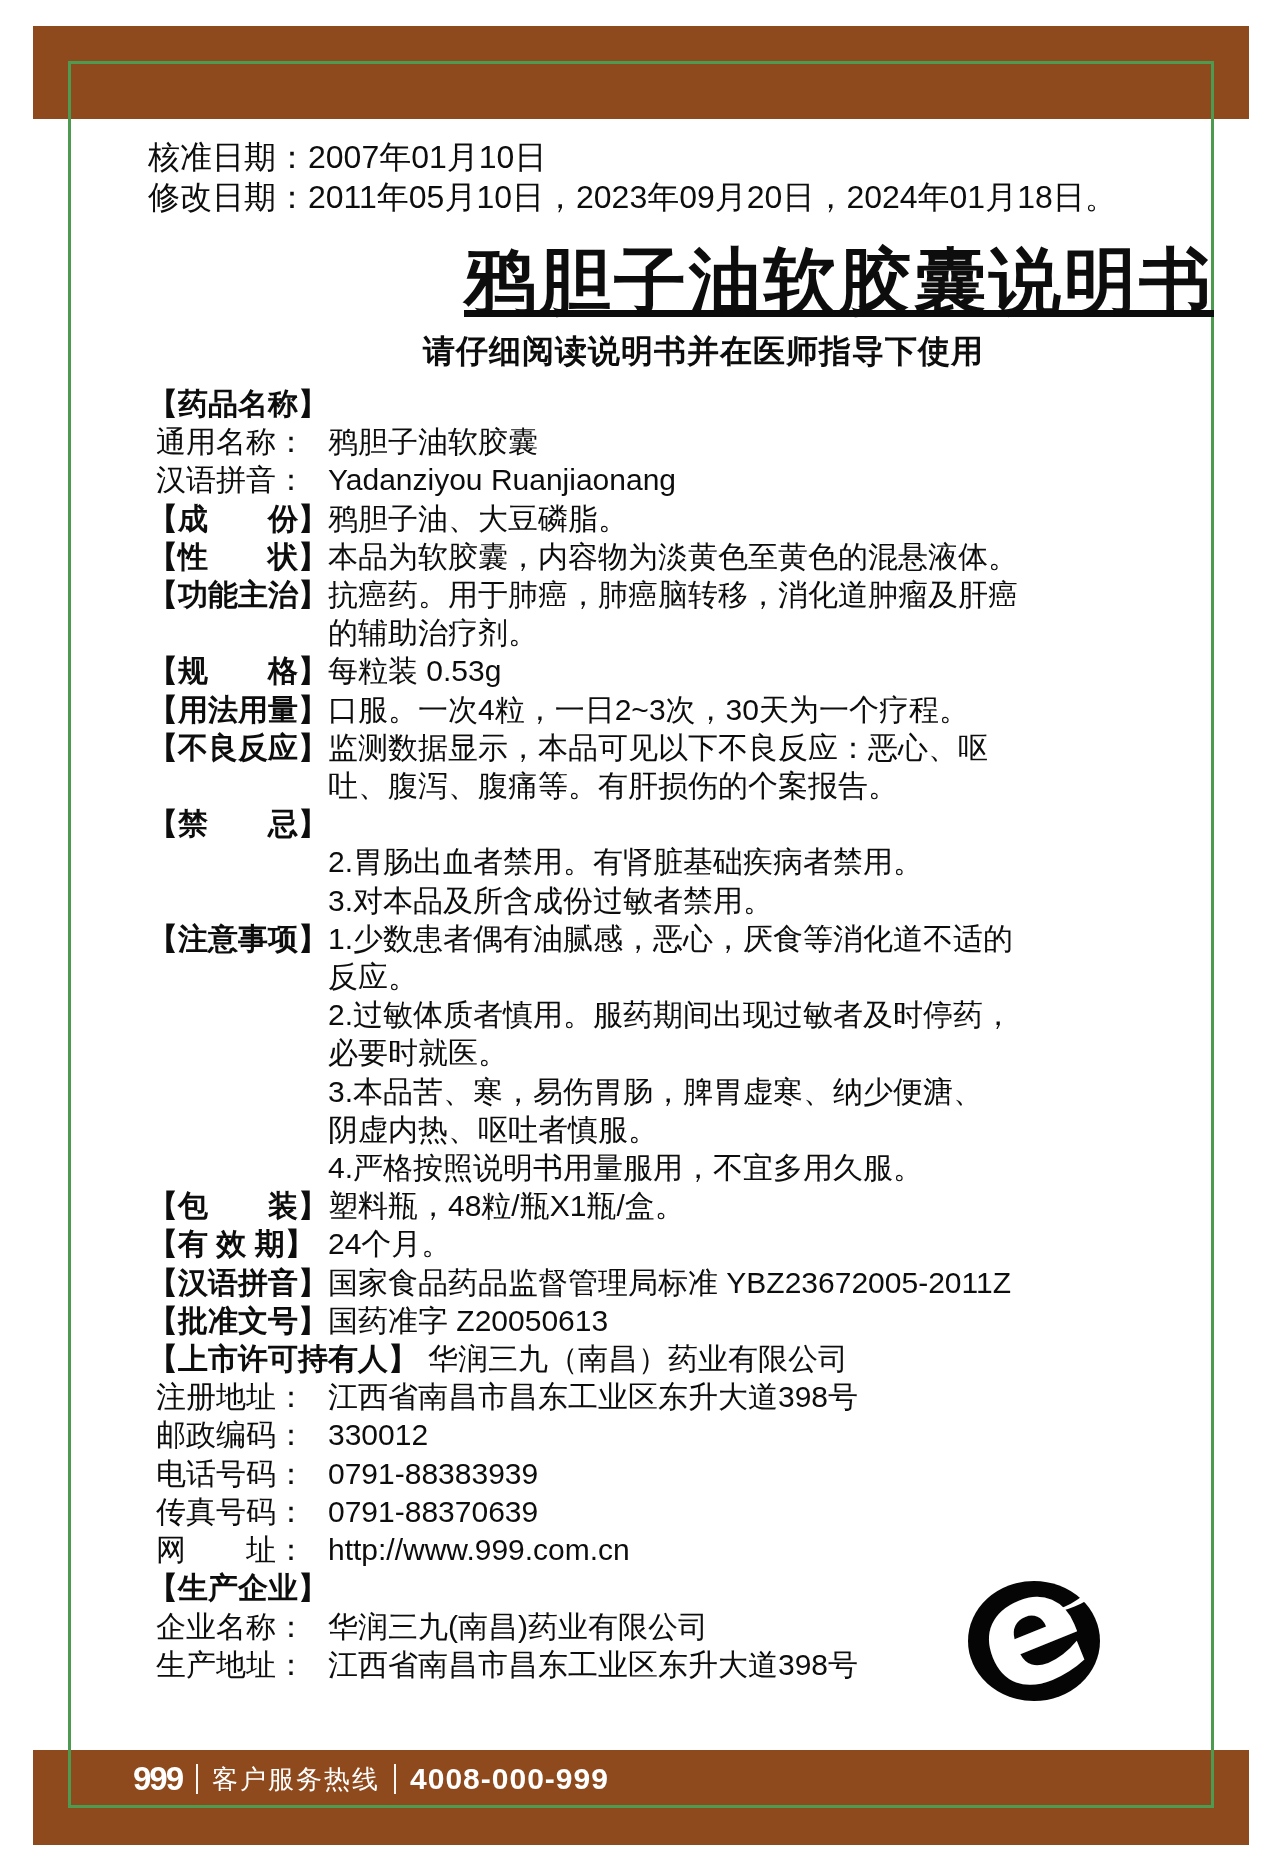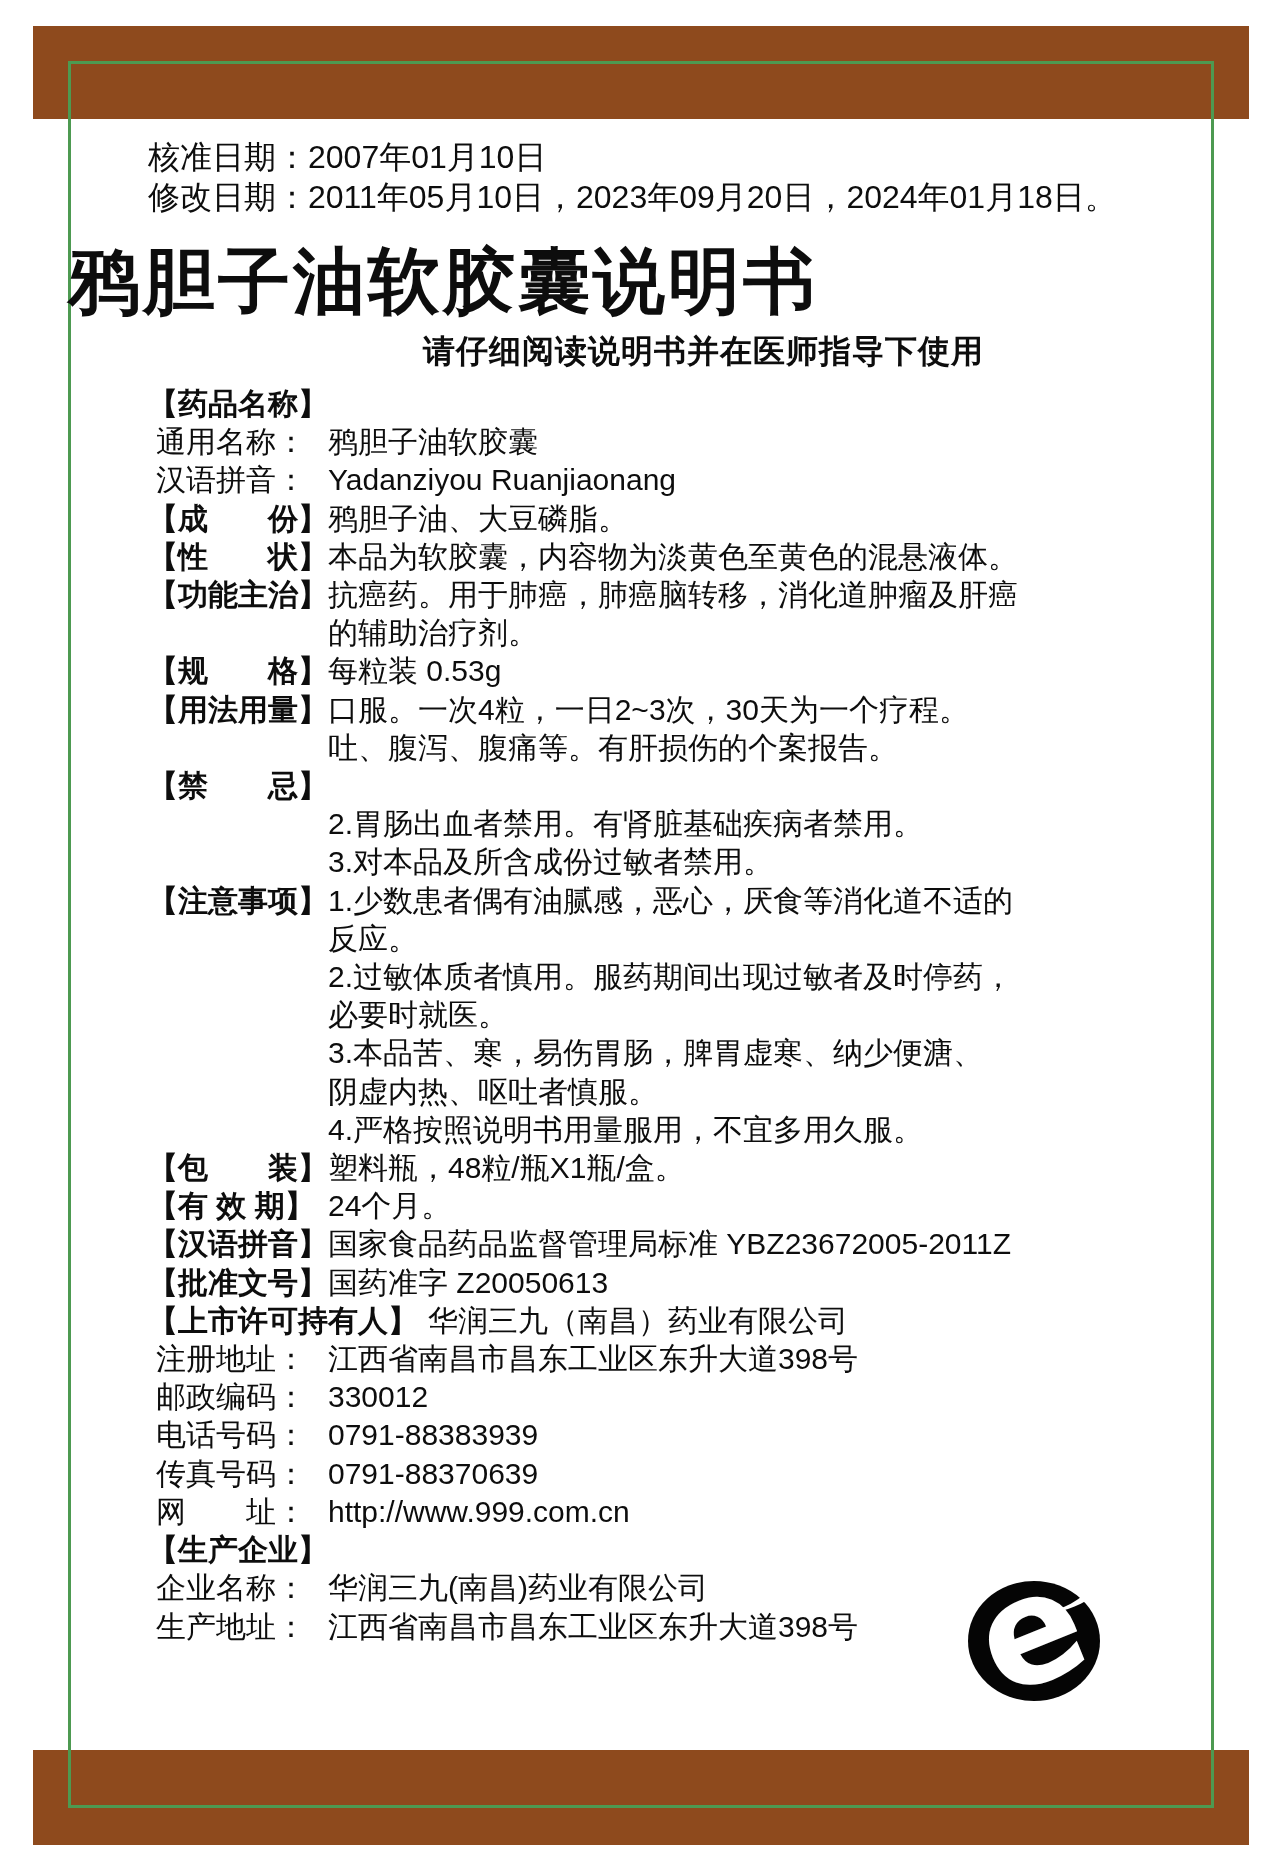--- a/index.html
+++ b/index.html
@@ -17,39 +17,39 @@
   .green-frame{
     position:absolute;left:68px;top:61px;width:1146px;height:1747px;
     border:3px solid var(--green,#4d9a51);box-sizing:border-box;
     pointer-events:none;
   }
   
   .dates{position:absolute;left:148px;top:137px;font-size:32px;line-height:40px;font-weight:500;}
   .dates .lbl{font-weight:500;}
   .doc-title{
     position:absolute;left:68px;top:238px;width:1146px;
-    text-align:left;font-size:72px;font-weight:700;letter-spacing:3px;line-height:86px;
+    text-align:right;font-size:72px;font-weight:700;letter-spacing:3px;line-height:86px;text-decoration:underline;
   }
   .doc-subtitle{
     position:absolute;left:68px;top:330px;width:1271px;
     text-align:center;font-size:32px;font-weight:700;letter-spacing:1px;
   }
   
   .rows{
     position:absolute;left:148px;top:377px;width:1030px;
     font-size:30px;line-height:38.2px;font-weight:500;margin-top:8px;
   }
   .row{display:flex;}
   .row .lbl{flex:none;width:180px;font-weight:700;white-space:pre;}
   .row.sub .lbl{width:172px;padding-left:8px;font-weight:500;}
   .row.wide .lbl{width:auto;margin-right:10px;}
   .row .val{flex:1;white-space:pre;}
   
   .footer-text{
-    position:absolute;left:133px;top:1666px;height:46px;
+    position:absolute;left:133px;top:1756px;height:46px;
     display:flex;align-items:center;color:var(--ftxt,#ffffff);justify-content:center;
   }
   .f-brand{font-size:33px;font-weight:700;letter-spacing:-2px;}
   .f-div{width:2px;height:30px;background:var(--ftxt,#ffffff);margin:0 14px;opacity:.95;}
   .f-service{font-size:26px;font-weight:500;letter-spacing:2px;}
   .f-hotline{font-size:30px;font-weight:700;letter-spacing:1px;}
   
   .logo{position:absolute;left:968px;top:1581px;width:132px;height:120px;}
 </style>
 </head>
@@ -96,20 +96,24 @@
       <span class="lbl"></span>
       <span class="val">的辅助治疗剂。</span>
     </div>
     <div class="row section">
       <span class="lbl">【规　　格】</span>
       <span class="val">每粒装 0.53g</span>
     </div>
     <div class="row section">
       <span class="lbl">【用法用量】</span>
       <span class="val">口服。一次4粒，一日2~3次，30天为一个疗程。</span>
+    </div>
+    <div class="row section">
+      <span class="lbl">【不良反应】</span>
+      <span class="val">监测数据显示，本品可见以下不良反应：恶心、呕</span>
     </div>
     <div class="row cont">
       <span class="lbl"></span>
       <span class="val">吐、腹泻、腹痛等。有肝损伤的个案报告。</span>
     </div>
     <div class="row section">
       <span class="lbl">【禁　　忌】</span>
     </div>
     <div class="row cont">
       <span class="lbl"></span>

